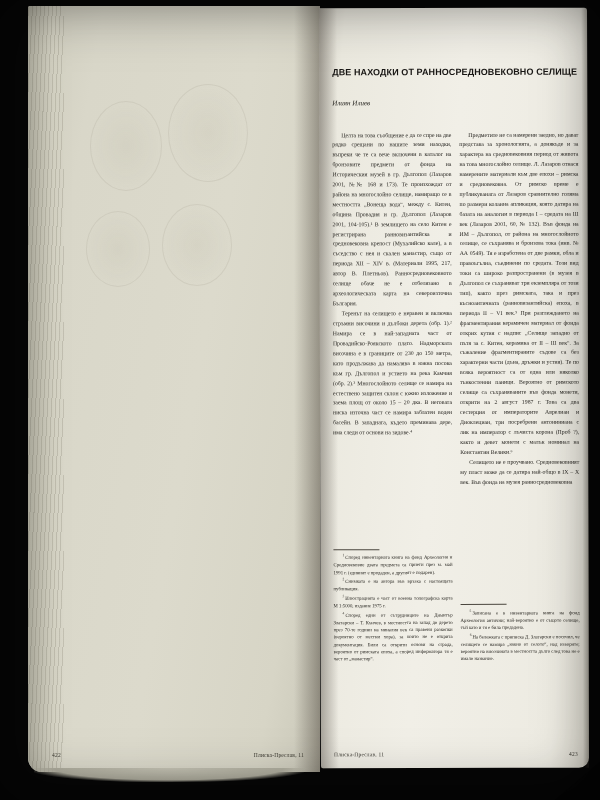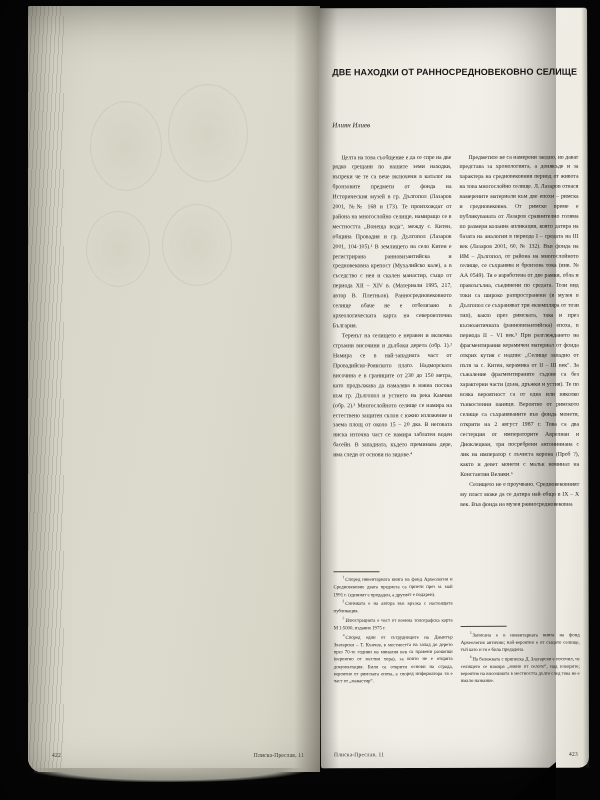--- a/index.html
+++ b/index.html
@@ -1,20 +1,20 @@
 <!DOCTYPE html>
 <html><head>
 <meta charset="utf-8">
 <style>
   html,body{margin:0;padding:0;}
   body{
     width:600px;height:800px;background:#050505;overflow:hidden;
     font-family:"Liberation Serif", serif;
   }
-  .photo{position:relative;width:556px;height:800px;background:#060606;}
+  .photo{position:relative;width:600px;height:800px;background:#060606;}
   .photo::after{ 
     content:"";position:absolute;inset:0;pointer-events:none;
     box-shadow:inset 0 0 60px rgba(0,0,0,.55);
   }
 
   
   .left-page{
     position:absolute;left:28px;top:6px;width:292px;height:766px;
     background:linear-gradient(100deg,#cfcdbe 0%,#d9d7c9 18%,#dcdacc 55%,#d7d5c6 85%,#c9c7b8 100%);
     border-radius:2px 0 0 14px;
@@ -66,21 +66,21 @@
     position:absolute;left:13px;top:0;width:246px;height:100%;
     color:#1f1d1a;
   }
   .title{
     margin-top:58px;
     font-family:"Liberation Sans", sans-serif;
     font-weight:bold;font-size:9px;line-height:12.5px;letter-spacing:.1px;
     color:#181614;
   }
   .author{
-    margin-top:42px;font-style:italic;font-size:7px;color:#24221e;
+    margin-top:20px;font-style:italic;font-size:7px;color:#24221e;
   }
   .columns{
     margin-top:24px;display:flex;gap:8px;height:532px;
   }
   .col{
     flex:1;display:flex;flex-direction:column;
     font-size:5.8px;line-height:9.9px;text-align:justify;
     color:#211f1b;
   }
   .col p{margin:0;text-indent:9px;}

